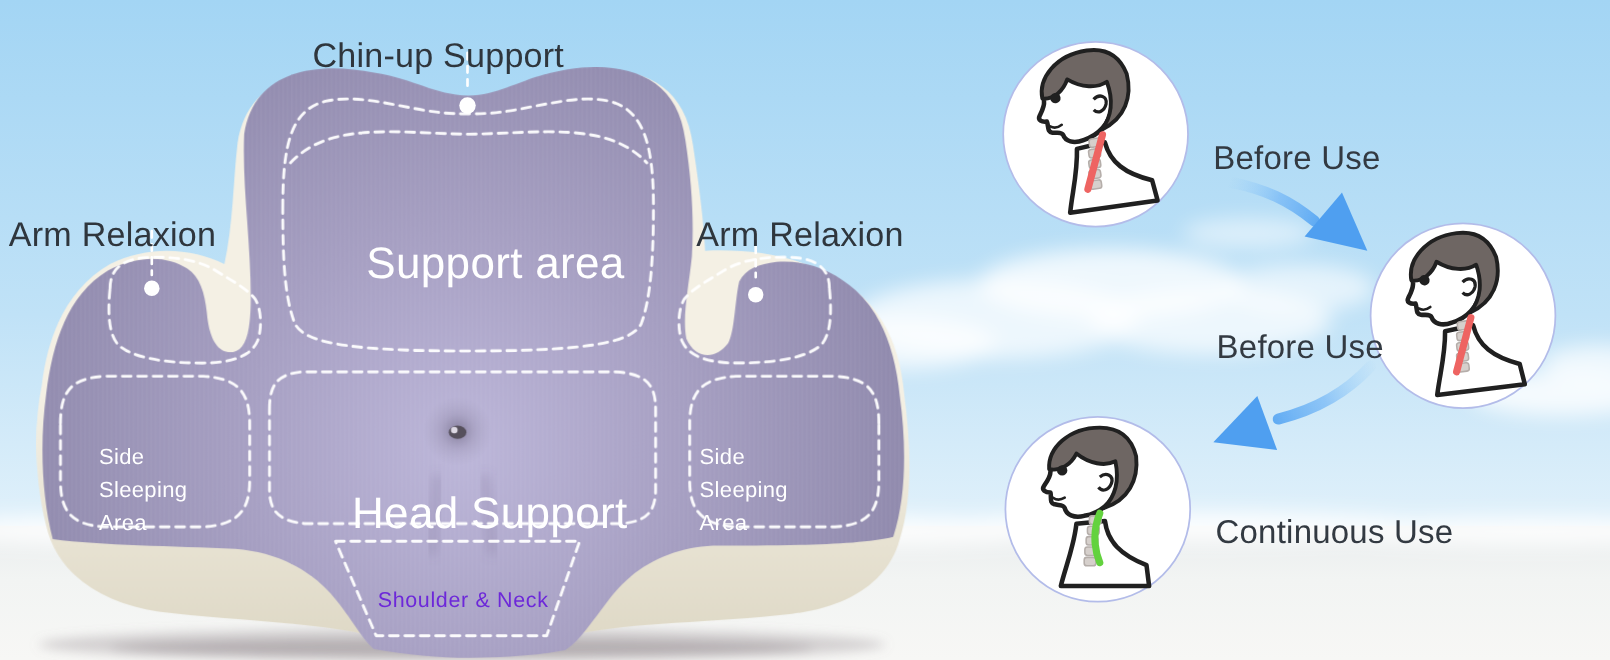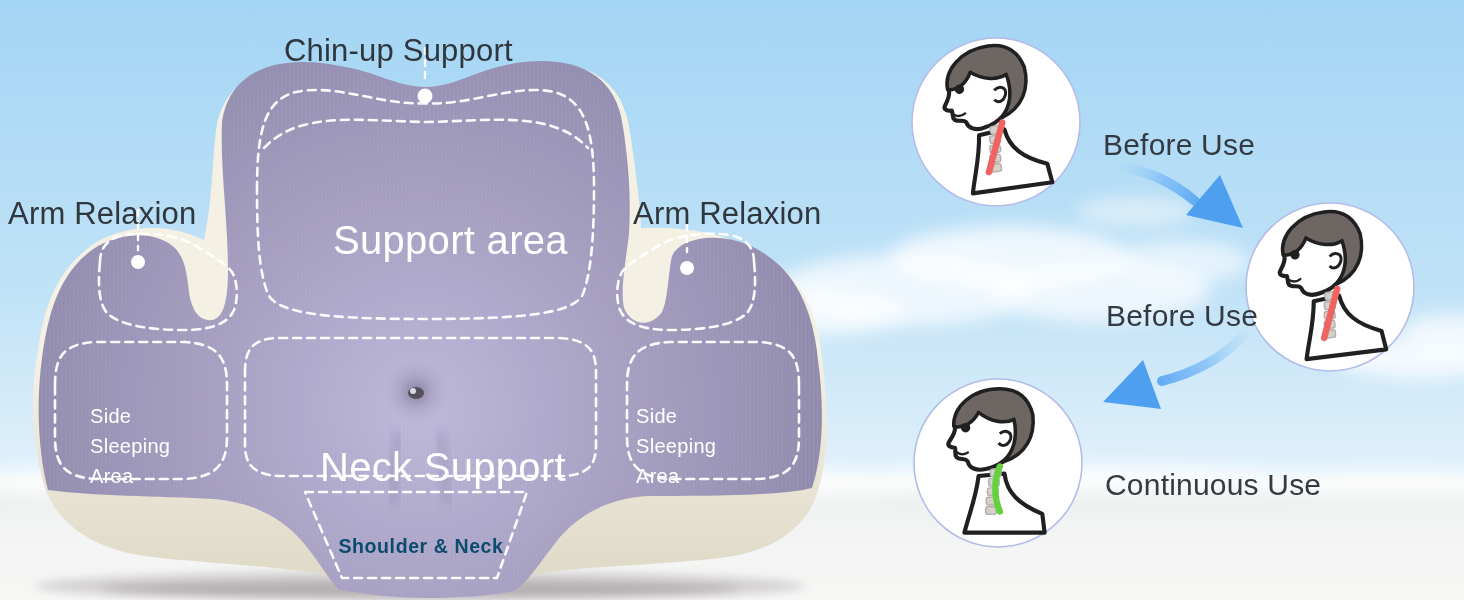--- a/index.html
+++ b/index.html
@@ -5,21 +5,21 @@
   html,body{margin:0;padding:0;background:#dfeef8;}
   .stage{
     position:relative;width:1464px;height:600px;overflow:hidden;
     font-family:"Liberation Sans",sans-serif;
   }
   .stage svg.scene{position:absolute;left:0;top:0;}
   .label{position:absolute;white-space:nowrap;line-height:1.1;margin-top:24px;}
   .lbl-dark{color:#2f363d;font-size:31px;letter-spacing:.2px;}
   .lbl-white{color:#ffffff;font-size:40px;letter-spacing:.3px;}
   .lbl-white-sm{color:#ffffff;font-size:20px;letter-spacing:.3px;line-height:30px;}
-  .lbl-trap{color:#0c4a6e;font-size:19.5px;letter-spacing:.6px;text-align:center;line-height:30px;font-weight:bold;}
+  .lbl-trap{color:#6d28d9;font-size:19.5px;letter-spacing:.6px;text-align:center;line-height:30px;}
   .lbl-step{color:#333a42;font-size:30px;letter-spacing:.2px;}
 </style>
 </head>
 <body>
 
 <div class="stage">
 
 <svg class="scene" width="1464" height="600" viewBox="0 0 1464 600">
   <defs>
     <linearGradient id="skyGrad" x1="0" y1="0" x2="0" y2="520" gradientUnits="userSpaceOnUse">
@@ -230,21 +230,21 @@
 </svg>
 
 <div class="label lbl-dark" style="left:284px;top:10px;">Chin-up Support</div>
 
 <div class="label lbl-dark" style="left:8px;top:173px;">Arm Relaxion</div>
 
 <div class="label lbl-dark" style="left:633px;top:173px;">Arm Relaxion</div>
 
 <div class="label lbl-white" style="left:333px;top:194px;">Support area</div>
 
-<div class="label lbl-white" style="left:320px;top:421px;">Neck Support</div>
+<div class="label lbl-white" style="left:320px;top:421px;">Head Support</div>
 
 <div class="label lbl-white-sm" style="left:90px;top:377px;">
   <div>Side</div>
   <div>Sleeping</div>
   <div>Area</div>
 </div>
 
 <div class="label lbl-white-sm" style="left:636px;top:377px;">
   <div>Side</div>
   <div>Sleeping</div>

